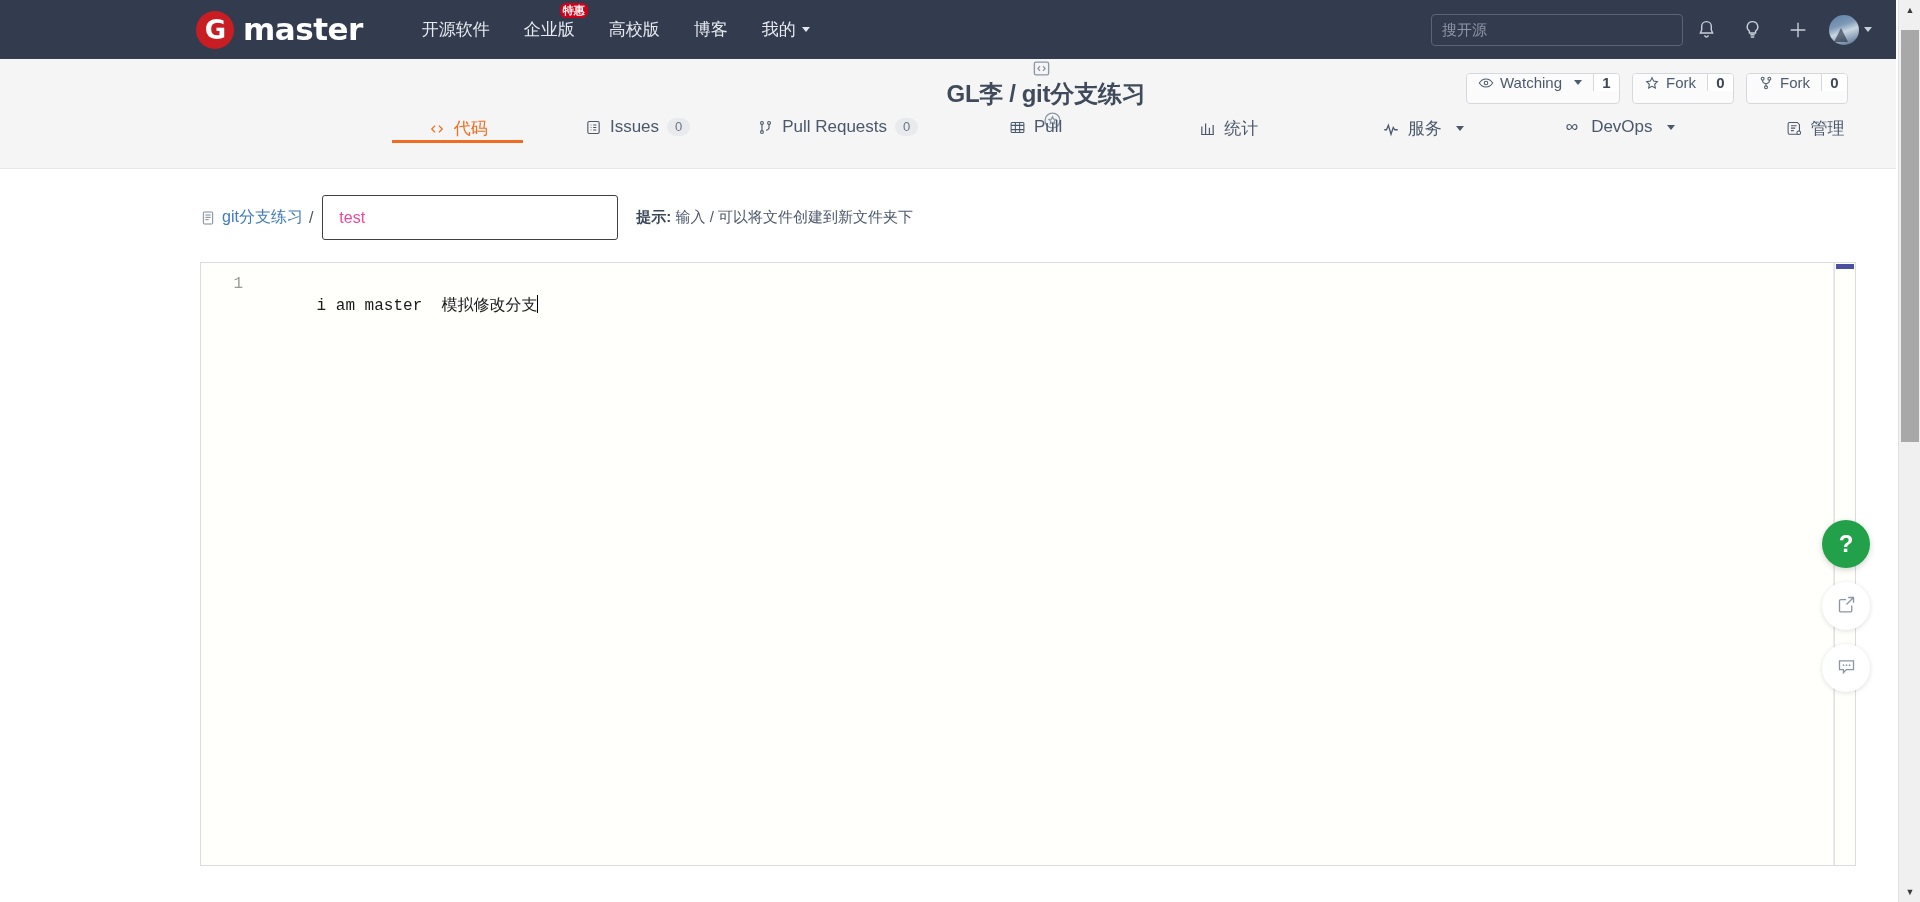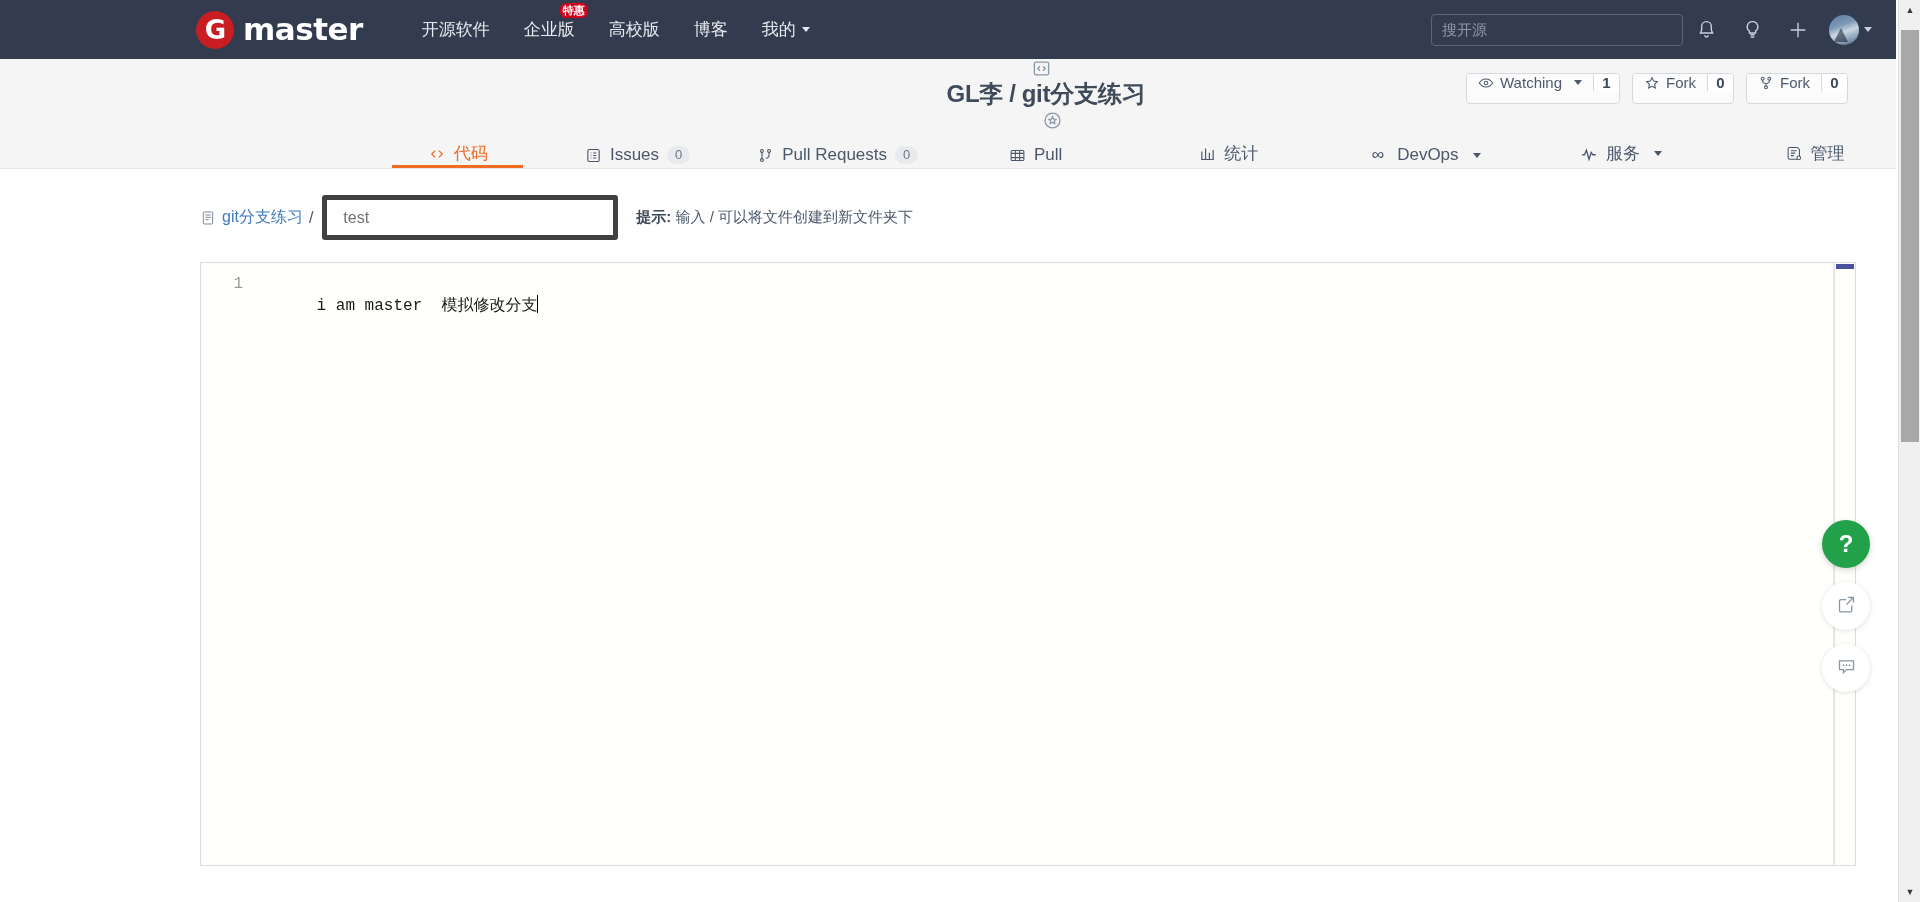--- a/index.html
+++ b/index.html
@@ -151,21 +151,21 @@
   }
   .btn-group .bg-count {
     display: flex; align-items: center; justify-content: center;
     min-width: 26px; padding: 0 8px;
     font-size: 15px; font-weight: bold; color: #3c4758;
     border-left: 1px solid #d5d9de; background: #fff;
   }
 
   
   #tabbar {
-    display: flex; align-items: flex-end;
+    display: flex; align-items: flex-start;
     height: 51px;
     padding-left: 196px;
     font-size: 17px;
     gap: 32px;
   }
   .tab {
     display: flex; align-items: center; gap: 8px;
     color: #4b586b; text-decoration: none;
     padding: 0 0px; cursor: pointer;
     border-bottom: 3px solid transparent;
@@ -188,22 +188,22 @@
   #breadcrumb {
     display: flex; align-items: center; gap: 6px;
     font-size: 16px; color: #4b586b;
     margin-right: 9px;
   }
   #breadcrumb .crumb-icon { color: #7b8798; display:flex; align-items:center;}
   #breadcrumb .crumb-link { color: #3f7bbf; cursor: pointer; }
   #breadcrumb .crumb-slash { color: #4b586b; }
   #filename-input {
     width: 296px; height: 45px;
-    border: 5px solid #404040; border-radius: 3px;
-    font-size: 16px; color: #737373;
+    border: 1px solid #404040; border-radius: 3px;
+    font-size: 16px; color: #ec4899;
     padding: 4px 16px; outline: none; background: #fff;
     font-family: "Liberation Sans", sans-serif;
   }
   #hint {
     margin-left: 18px; font-size: 15px; color: #4b586b; white-space: nowrap;
   }
   #hint b { color: #3c4758; }
 
   
   #editor {
@@ -448,37 +448,37 @@
 
     <a class="tab" href="#" style="width:185px;justify-content:center;">
       <span class="tabicon">
         <svg width="17" height="17" viewBox="0 0 24 24" fill="none" stroke="currentColor" stroke-width="1.7">
           <path d="M4 20V9M9.3 20V5M14.7 20V11M20 20V7M3 20.5h18"></path>
         </svg>
       </span>
       <span>统计</span>
     </a>
 
+    <a class="tab" href="#" style="width:185px;justify-content:center;">
+      <span class="tabicon">
+        <svg width="18" height="18" viewBox="0 0 24 24" fill="none" stroke="currentColor" stroke-width="1.7">
+          <path d="M3 13h3l2.5-6 3.5 12 3-9 2 3h4"></path>
+        </svg>
+      </span>
+      <span>服务</span>
+      <i class="caret-down"></i>
+    </a>
+
     <a class="tab" href="#" style="width:190px;justify-content:center;">
       <span class="tabicon">
         <svg width="20" height="20" viewBox="0 0 28 24" fill="none" stroke="currentColor" stroke-width="1.6">
           <path d="M9 8.5a3.5 3.5 0 1 0 0 7c3 0 4-7 7-7a3.5 3.5 0 1 1 0 7c-3 0-4-7-7-7z"></path>
         </svg>
       </span>
       <span>DevOps</span>
-      <i class="caret-down"></i>
-    </a>
-
-    <a class="tab" href="#" style="width:185px;justify-content:center;">
-      <span class="tabicon">
-        <svg width="18" height="18" viewBox="0 0 24 24" fill="none" stroke="currentColor" stroke-width="1.7">
-          <path d="M3 13h3l2.5-6 3.5 12 3-9 2 3h4"></path>
-        </svg>
-      </span>
-      <span>服务</span>
       <i class="caret-down"></i>
     </a>
 
     <a class="tab" href="#" style="width:185px;justify-content:center;">
       <span class="tabicon">
         <svg width="17" height="17" viewBox="0 0 24 24" fill="none" stroke="currentColor" stroke-width="1.5">
           <path d="M5 3.5h11l3 3V18a2 2 0 0 1-2 2H5a2 2 0 0 1-2-2V5.5a2 2 0 0 1 2-2z"></path>
           <path d="M7 8h8M7 11.5h6M7 15h4"></path>
           <circle cx="18" cy="18" r="2.6" fill="#fff"></circle>
         </svg>

